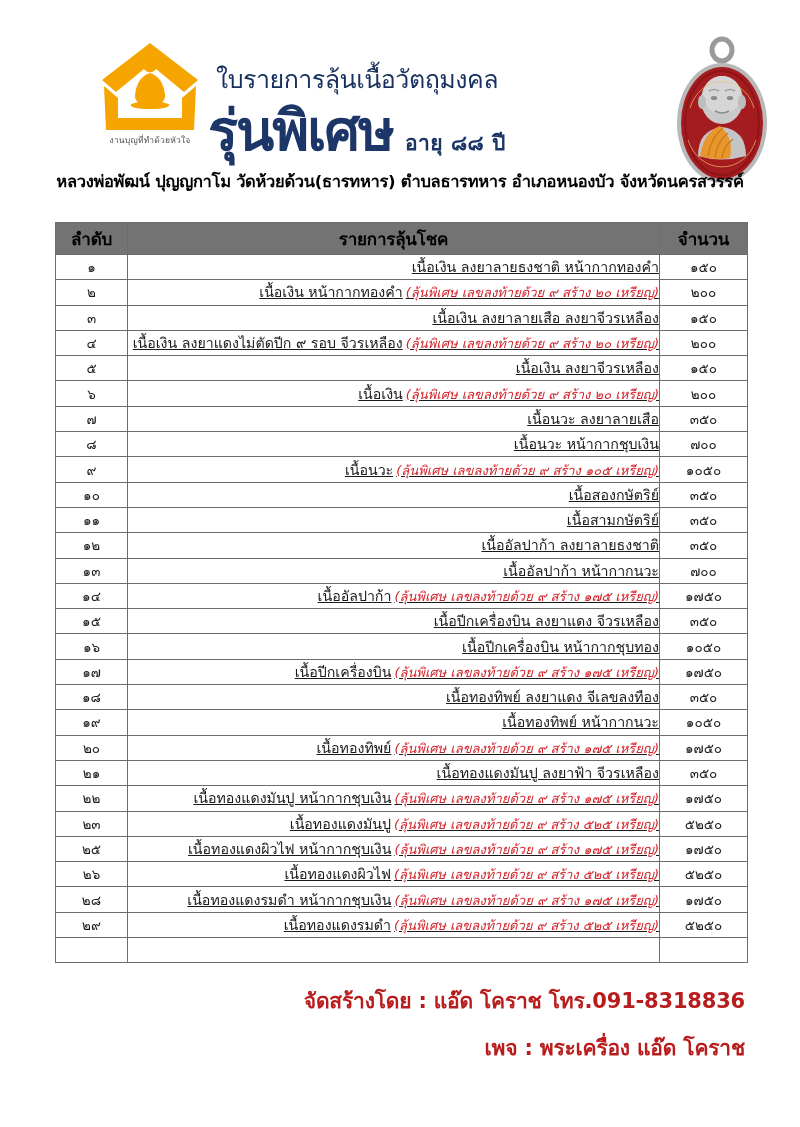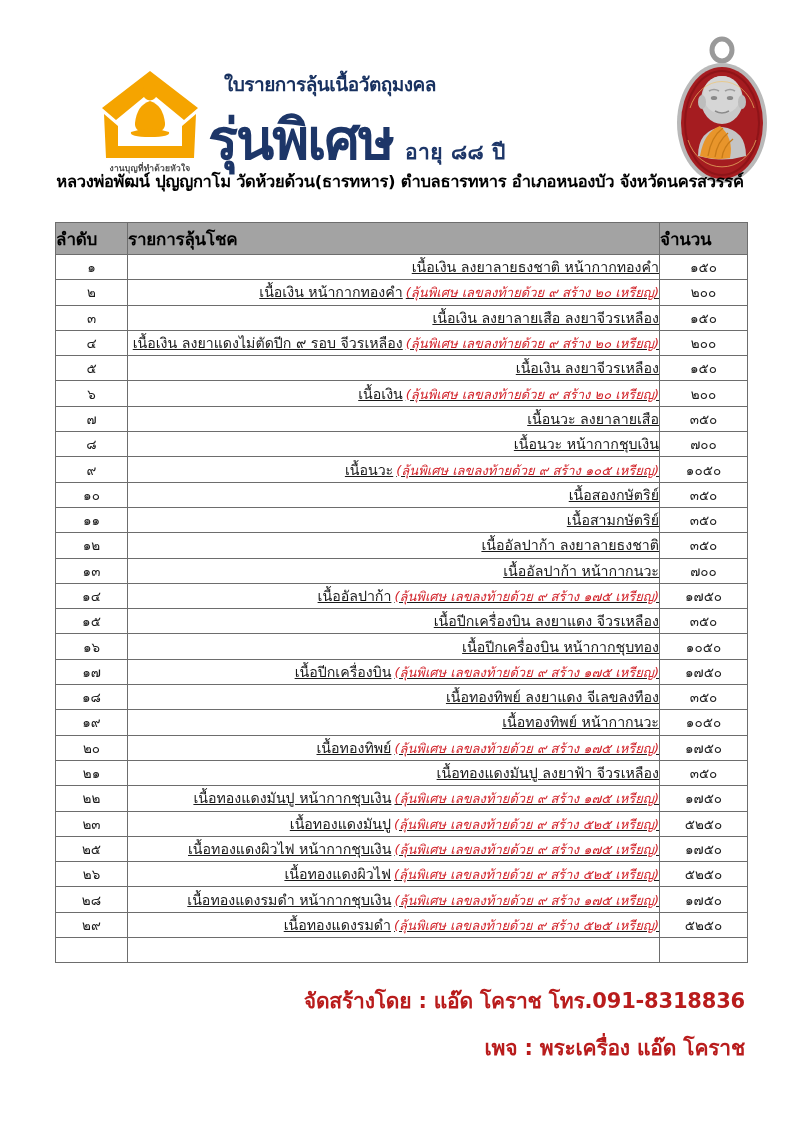--- a/index.html
+++ b/index.html
@@ -27,24 +27,23 @@
   
   .header {
     position: relative;
     height: 172px;
     padding: 0;
   }
 
   .logo-block {
     position: absolute;
     left: 84px;
-    top: 68px;
+    top: 40px;
     width: 132px;
     text-align: center;
-    font-weight: bold;
   }
   .logo-mark {
     width: 104px;
     height: 92px;
     margin: 0 auto;
     display: block;
   }
   .logo-caption {
     font-size: 8.5px;
     color: #4a4a4a;
@@ -53,26 +52,26 @@
     white-space: nowrap;
   }
 
   .title-block {
     position: absolute;
     left: 208px;
     top: 58px;
     width: 430px;
   }
   .title-small {
-    font-size: 19px;
-    font-weight: bold;
+    font-size: 25px;
+    font-weight: normal;
     color: #17305f;
     letter-spacing: -0.5px;
     line-height: 1.1;
-    margin: 16px;
+    margin: 8px;
   }
   .title-main-row {
     display: flex;
     align-items: baseline;
     margin-top: 1px;
   }
   .title-big {
     font-size: 56px;
     font-weight: bold;
     color: #1d3668;
@@ -123,26 +122,26 @@
     border-collapse: collapse;
     width: 692px;
     table-layout: fixed;
     background: #ffffff;
   }
   table.list th, table.list td {
     border: 1px solid #6d6d6d;
     padding: 0;
   }
   thead th {
-    background: #a3a3a3;
+    background: #737373;
     color: #000000;
     font-size: 17px;
     font-weight: bold;
     height: 31px;
-    text-align: left;
+    text-align: center;
     vertical-align: middle;
     letter-spacing: -0.2px;
   }
   .col-no   { width: 72px; }
   .col-item { width: 532px; }
   .col-qty  { width: 88px; }
 
   tbody td {
     height: 24.3px;
     font-size: 14.2px;

